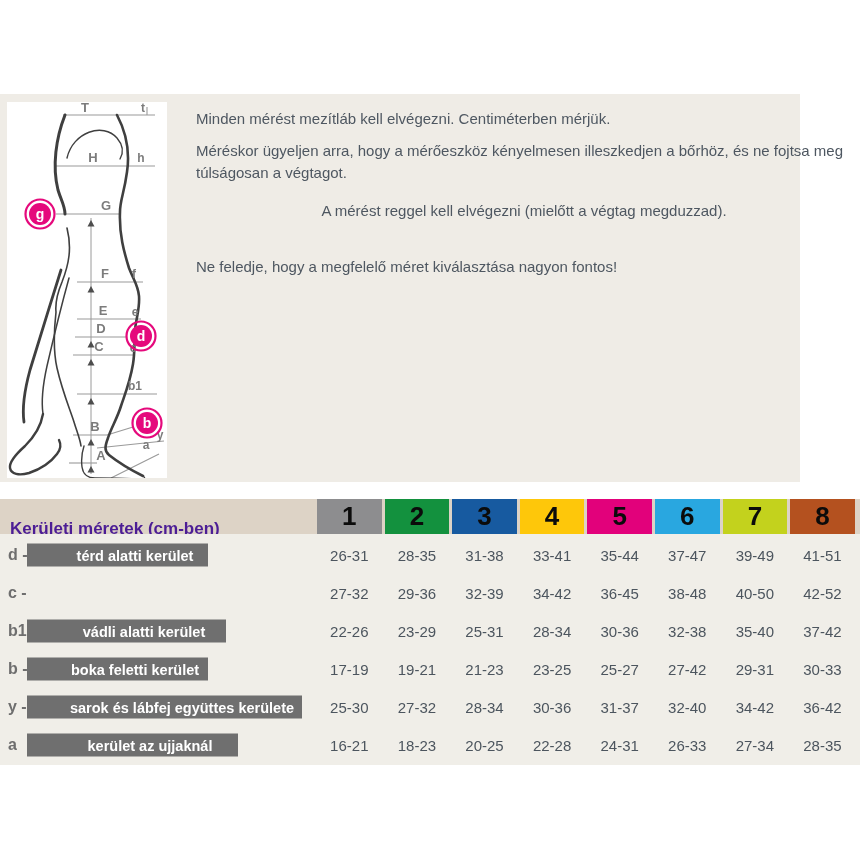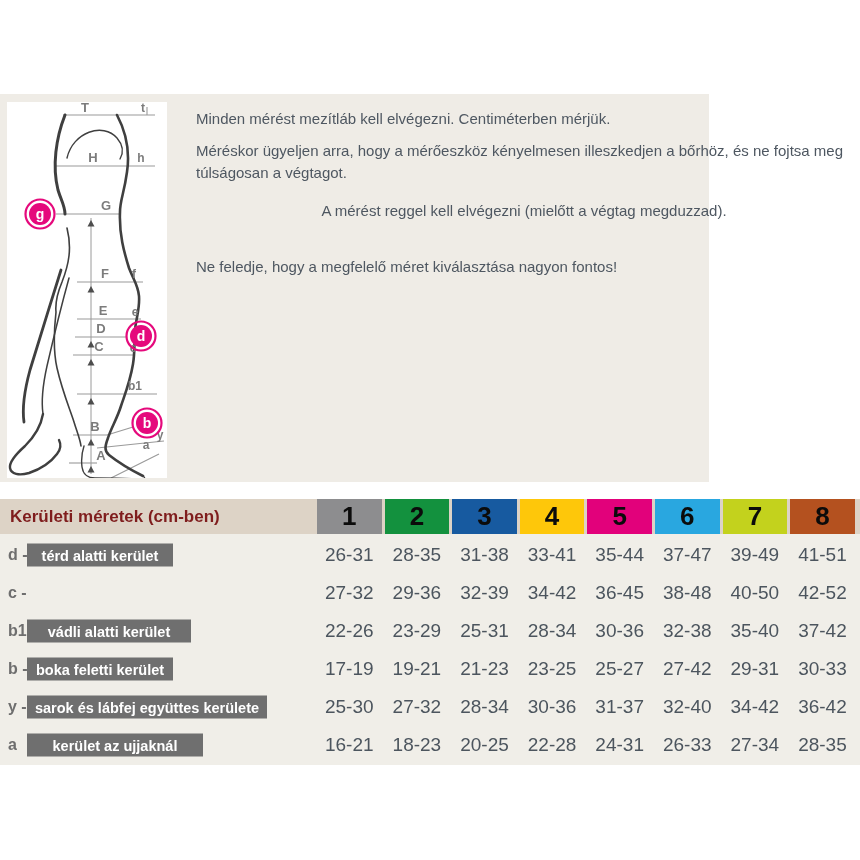--- a/index.html
+++ b/index.html
@@ -1,45 +1,45 @@
 <!DOCTYPE html>
 <html><head>
 <meta charset="utf-8">
 <style>
   html,body{margin:0;padding:0;}
   body{
     width:860px;height:860px;position:relative;background:#ffffff;
     font-family:"Liberation Sans", sans-serif;overflow:hidden;
   }
   
-  .panel{position:absolute;left:0;top:94px;width:709px;height:388px;background:#efece6;}
+  .panel{position:absolute;left:0;top:94px;width:800px;height:388px;background:#efece6;}
   .diagram-box{position:absolute;left:7px;top:102px;width:160px;height:376px;background:#ffffff;}
   .instructions{position:absolute;left:196px;top:0;width:656px;color:#4e5761;font-size:15px;line-height:22px;}
   .instructions p{position:absolute;margin:0;left:0;width:656px;}
   .p1{top:14px;}
   .p2{top:46px;}
   .p3{top:106px;text-align:center;}
   .p4{top:162px;}
   
   .thead{position:absolute;left:0;top:499px;width:860px;height:35px;background:#ddd3c6;}
-  .thead-title{position:absolute;left:10px;top:0;height:22px;line-height:35px;
-    font-size:17px;font-weight:bold;color:#7f1d1d;}
+  .thead-title{position:absolute;left:10px;top:12px;height:22px;line-height:35px;
+    font-size:17px;font-weight:bold;color:#4c1d95;}
   .size-cells{position:absolute;left:317px;top:0;height:35px;display:flex;gap:3px;}
   .size-cell{width:64.6px;height:35px;display:flex;align-items:center;justify-content:center;
     font-size:26px;font-weight:bold;color:#0b0b0b;}
   
   .tbody{position:absolute;left:0;top:534px;width:860px;height:231px;background:#f0eee8;}
   .trow{position:absolute;left:0;width:860px;height:38px;}
   .rletter{position:absolute;left:8px;top:50%;transform:translateY(-50%);
     font-size:16px;font-weight:bold;color:#6e6e6e;white-space:pre;}
   .rbox{position:absolute;left:27px;top:50%;transform:translateY(-50%);height:23px;
     background:#6f6f6f;color:#ffffff;font-size:14.5px;font-weight:bold;
-    display:flex;align-items:center;justify-content:center;}
+    display:flex;align-items:center;justify-content:center;padding-left:35px;}
   .vals{position:absolute;left:317px;top:0;height:38px;display:flex;gap:3px;align-items:center;}
-  .vals .val{width:64.6px;text-align:center;font-size:19px;color:#4c555e;}
+  .vals .val{width:64.6px;text-align:center;font-size:15px;color:#4c555e;}
   svg text{font-family:"Liberation Sans", sans-serif;}
 </style>
 </head>
 <body>
 
 <div class="panel">
   <div class="instructions">
     <p class="p1">Minden mérést mezítláb kell elvégezni. Centiméterben mérjük.</p>
     <p class="p2">Méréskor ügyeljen arra, hogy a mérőeszköz kényelmesen illeszkedjen a bőrhöz, és ne fojtsa meg túlságosan a végtagot.</p>
     <p class="p3">A mérést reggel kell elvégezni (mielőtt a végtag megduzzad).</p>

